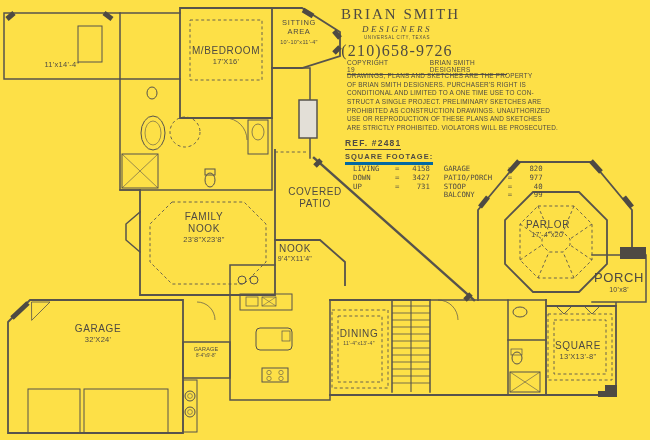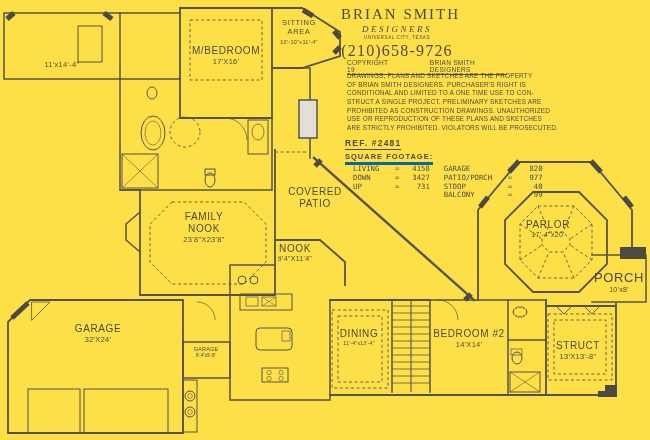--- a/index.html
+++ b/index.html
@@ -261,23 +261,19 @@
   <div class="room-label small" style="left:181px;top:346px;width:50px;">
     <span class="nm">GARAGE</span>
     <span class="dm">8'-4"x9'-8"</span>
   </div>
 
   <div class="room-label" style="left:324px;top:328px;width:70px;">
     <span class="nm">DINING</span>
     <span class="dm" style="font-size:5px;">11'-4"x13'-4"</span>
   </div>
 
-  <div class="room-label" style="left:419px;top:328px;width:100px;">
-    <span class="nm">BEDROOM #2</span>
-    <span class="dm" style="font-size:7.5px;">14'X14'</span>
-  </div>
 
   <div class="room-label" style="left:540px;top:340px;width:76px;">
-    <span class="nm">STRUCT</span>
+    <span class="nm">SQUARE</span>
     <span class="dm" style="font-size:7.5px;">13'X13'-8"</span>
   </div>
 
 </div>
 
 </body></html>

